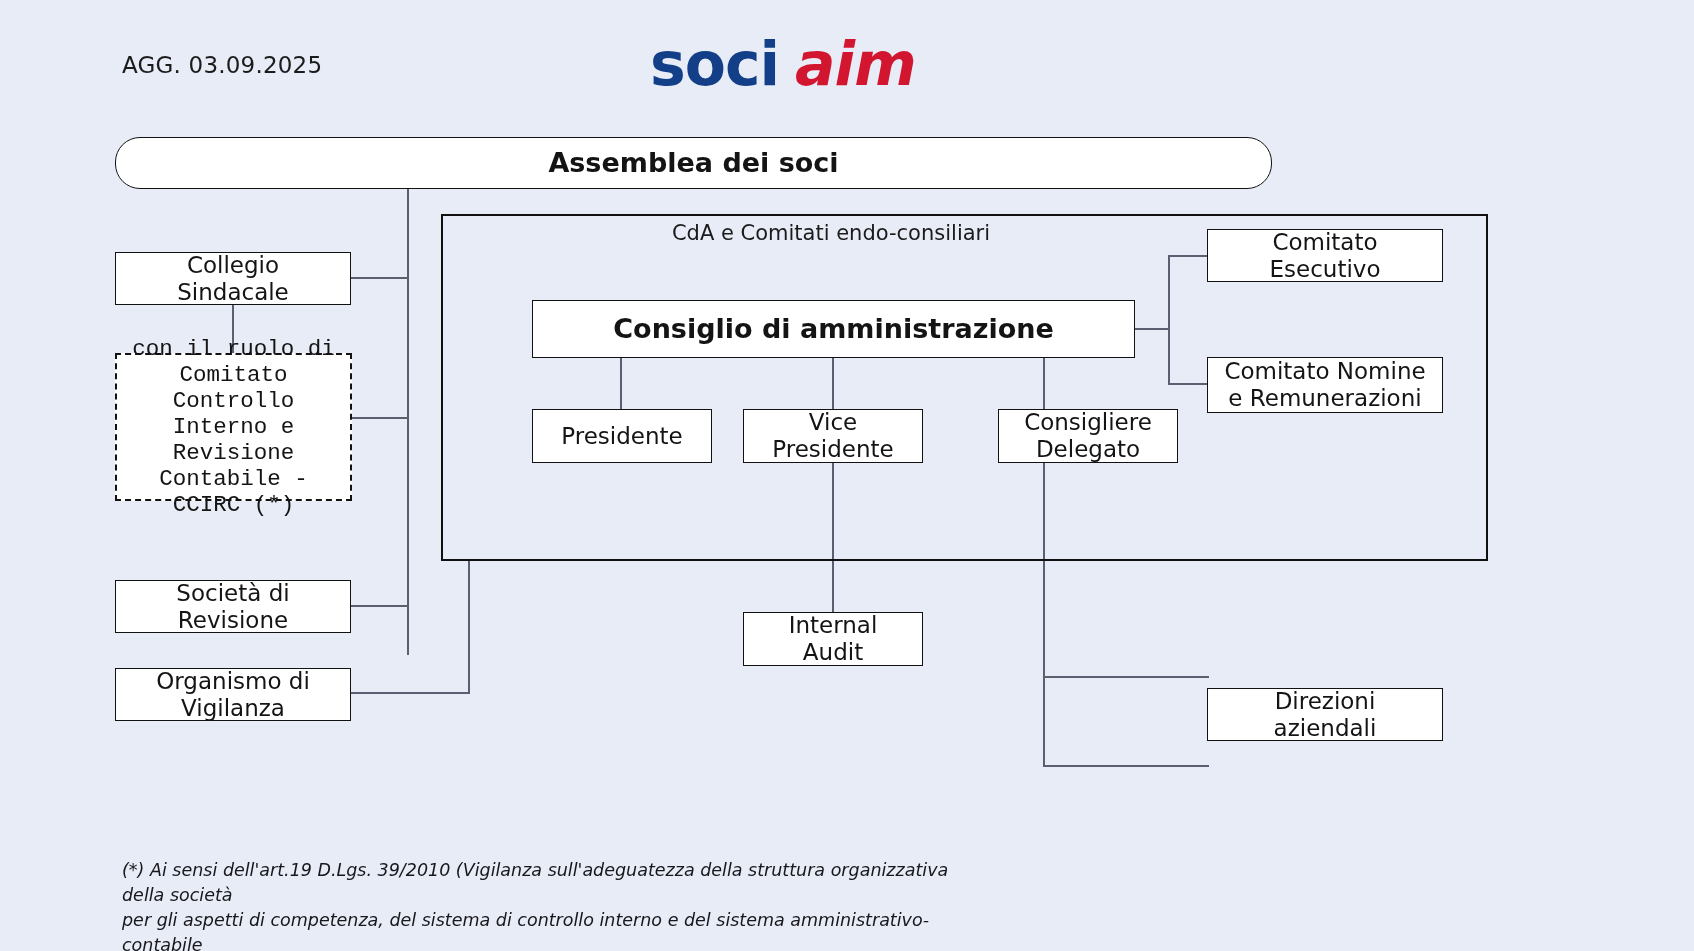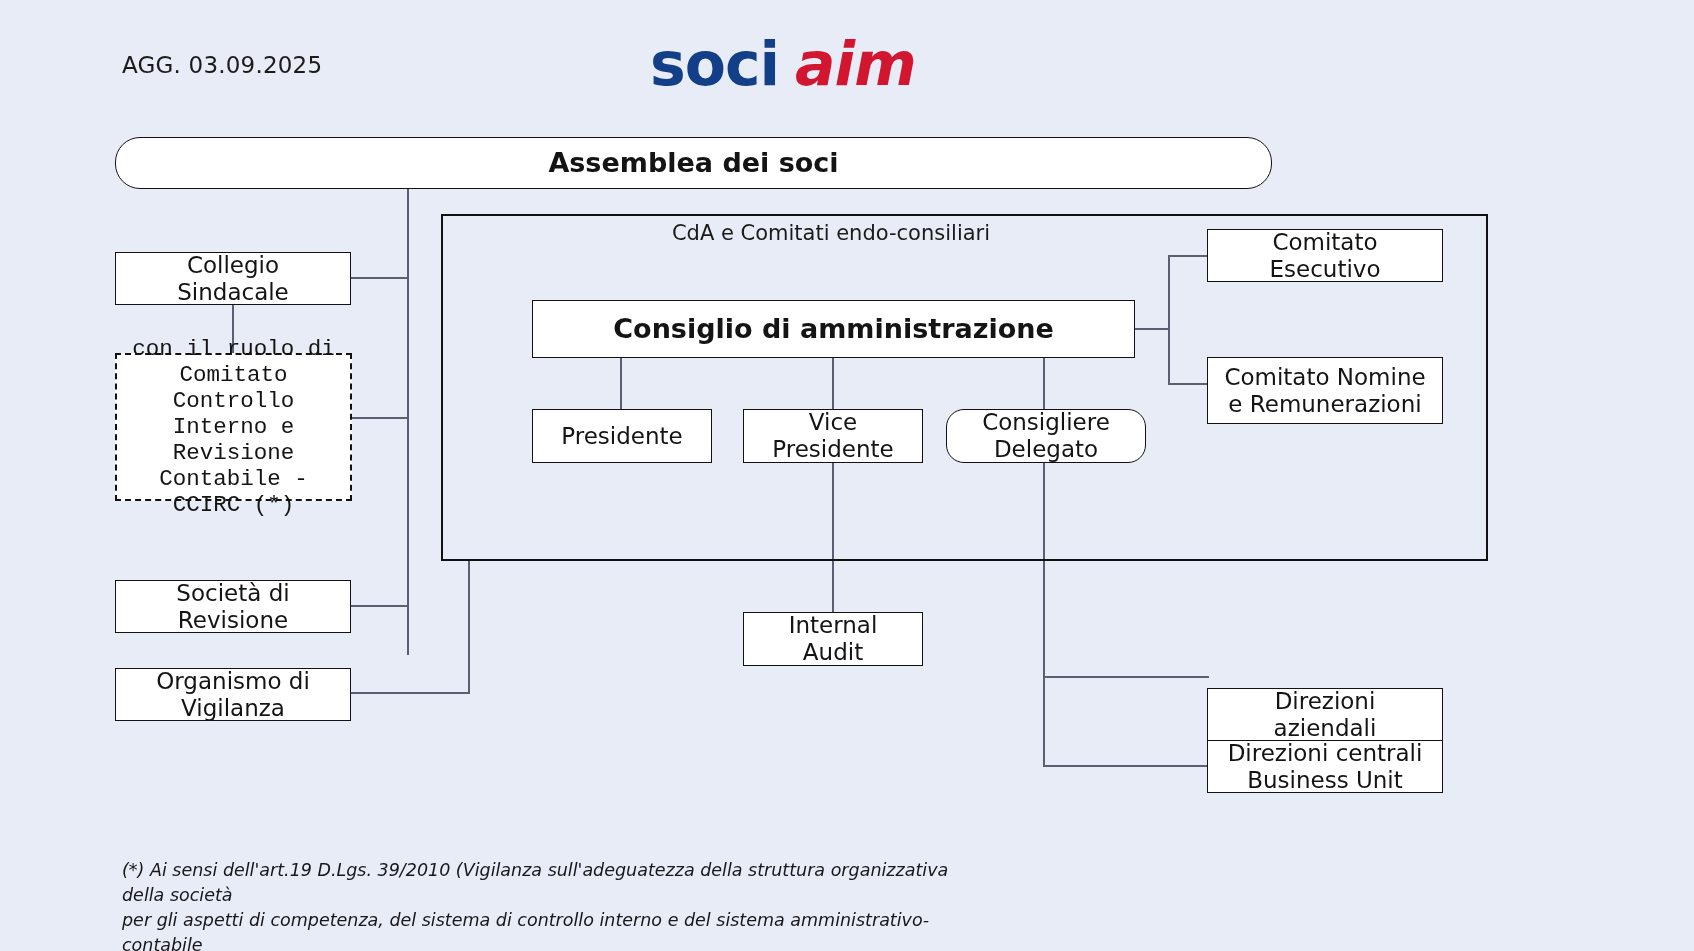--- a/index.html
+++ b/index.html
@@ -144,47 +144,43 @@
 
   <div class="abs node" style="left:532px;top:409px;width:180px;height:54px;">
     <span class="txt">Presidente</span>
   </div>
 
   <div class="abs node" style="left:743px;top:409px;width:180px;height:54px;">
     <span class="txt">Vice
 Presidente</span>
   </div>
 
-  <div class="abs node" style="left:946px;top:409px;width:200px;height:54px;border-radius:18px;">
+  <div class="abs node" style="left:998px;top:409px;width:180px;height:54px;">
     <span class="txt">Consigliere
 Delegato</span>
   </div>
 
   <div class="abs node" style="left:1207px;top:229px;width:236px;height:53px;">
     <span class="txt">Comitato
 Esecutivo</span>
   </div>
 
-  <div class="abs node" style="left:1207px;top:357px;width:236px;height:67px;text-align:center;">
+  <div class="abs node" style="left:1207px;top:357px;width:236px;height:56px;text-align:center;">
     <span class="txt">Comitato Nomine
 e Remunerazioni</span>
   </div>
 
   <div class="abs node" style="left:743px;top:612px;width:180px;height:54px;">
     <span class="txt">Internal
 Audit</span>
   </div>
 
   <div class="abs node" style="left:1207px;top:650px;width:236px;height:53px;margin-top:38px;">
     <span class="txt">Direzioni
 aziendali</span>
   </div>
 
-  <div class="abs node" style="left:1207px;top:740px;width:236px;height:53px;">
-    <span class="txt">Direzioni centrali
-Business Unit</span>
-  </div>
 
   <div class="abs footnote">(*) Ai sensi dell'art.19 D.Lgs. 39/2010 (Vigilanza sull'adeguatezza della struttura organizzativa della società
 per gli aspetti di competenza, del sistema di controllo interno e del sistema amministrativo-contabile
 nonché sull'affidabilità di quest'ultimo nel rappresentare correttamente i fatti di gestione).</div>
 
 </div>
 
 </body></html>

